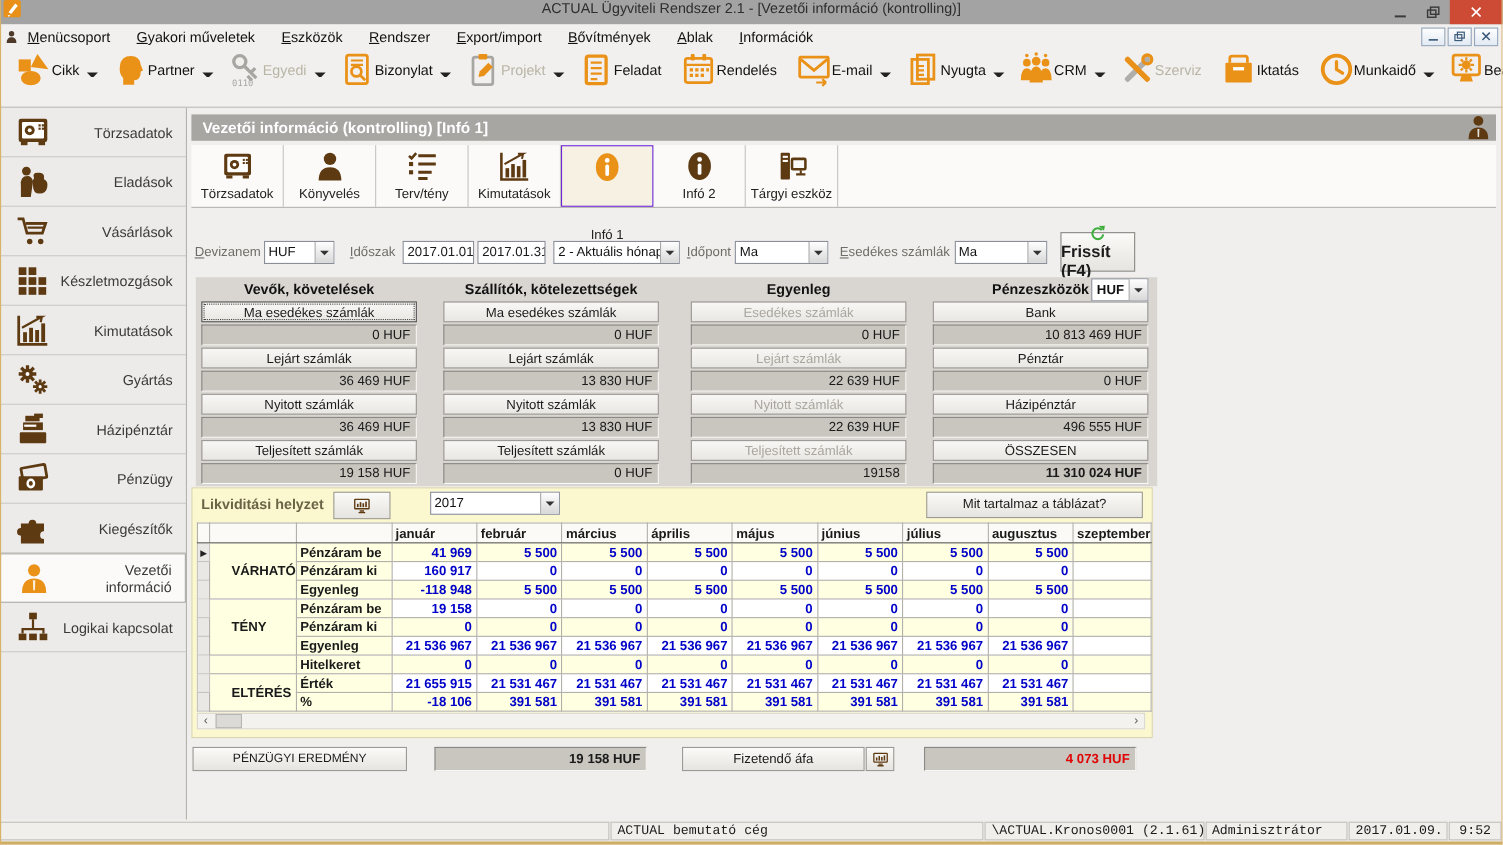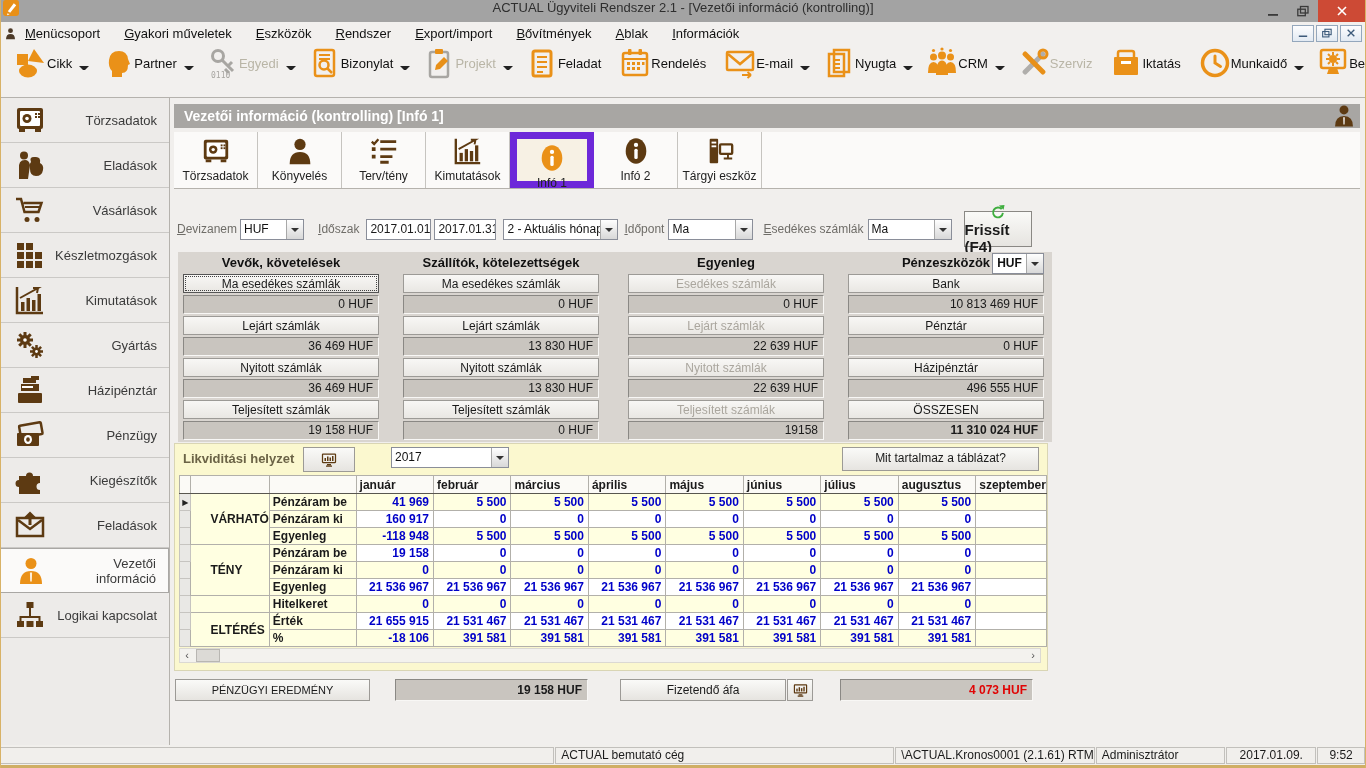--- a/index.html
+++ b/index.html
@@ -56,21 +56,21 @@
                color:#fff;font-weight:bold;font-size:14px;line-height:24px;padding-left:10px;box-sizing:border-box;}
   .corner-person{position:absolute;right:9px;top:3px;width:26px;height:30px;color:#5d3a12;z-index:4;}
 
   .tabbar{position:absolute;left:4px;right:6px;top:34px;height:56px;background:#fbfaf9;
           border-bottom:1px solid #b5b2ad;display:flex;}
   .tab{width:84px;border-right:1px solid #c6c4c0;display:flex;flex-direction:column;align-items:center;
        box-sizing:border-box;padding-top:4px;}
   .tab .icon{width:30px;height:30px;color:#5d3a12;}
   .tab .icon[data-icon="info-orange-icon"]{color:#ea9118;}
   .tab-label{font-size:12px;margin-top:3px;color:#222;}
-  .tab.selected{background:#f7f1e4;border:7px solid #6d28d9;}
+  .tab.selected{background:#f7f1e4;border:1px solid #6d28d9;gap:36px;}
 
   
   .filterbar{position:absolute;left:4px;right:6px;top:112px;height:38px;display:flex;align-items:center;}
   .flabel{font-size:12px;color:#6f6d68;white-space:nowrap;}
   .flabel u{text-decoration:underline;}
   .combo{display:inline-flex;height:21px;border:1px solid #8a8e99;background:#fff;box-sizing:border-box;}
   .combo-text{flex:1;font-size:12px;color:#111;padding:2px 3px 0 3px;white-space:nowrap;overflow:hidden;}
   .combo-btn{width:16px;border-left:1px solid #a8a8a8;background:linear-gradient(#fefefe,#d8d8d8);position:relative;}
   .combo-btn::after{content:'';position:absolute;left:4px;top:8px;border:4px solid transparent;border-top-color:#333;}
   .dfield{height:21px;border:1px solid #8a8e99;background:#fff;box-sizing:border-box;
@@ -131,21 +131,21 @@
          font-size:11px;text-align:center;line-height:21px;box-sizing:border-box;}
   .s-val{position:absolute;height:22px;border:1px solid;border-color:#8a8884 #f8f7f5 #f8f7f5 #8a8884;
          background:#c9c5bf;font-size:12px;font-weight:bold;text-align:right;line-height:20px;
          padding-right:5px;box-sizing:border-box;}
   .s-val.red{color:#e00505;}
   .s-mini{position:absolute;width:26px;height:22px;border:1px solid #9c9a96;
           background:linear-gradient(#fafaf8,#e6e4e0);display:flex;align-items:center;justify-content:center;box-sizing:border-box;}
   .s-mini .icon{width:17px;height:15px;color:#5d3a12;}
 
   
-  .statusbar{height:20px;background:#f1efec;display:flex;align-items:center;}
+  .statusbar{height:20px;background:#f1efec;display:flex;align-items:center;font-family:Liberation Mono, monospace;}
   .sseg{height:17px;border:1px solid #c2c0bc;box-sizing:border-box;margin-right:1px;
         font-size:12px;line-height:15px;padding:0 5px;white-space:nowrap;overflow:hidden;}
   .sseg.center{text-align:center;}
   .edge-bottom{height:3px;background:#cfae64;}
   .edge-left,.edge-right{position:absolute;top:0;bottom:0;width:1px;background:#d8b267;z-index:9;}
   .edge-left{left:0;} .edge-right{right:0;}
 </style>
 </head>
 <body>
 
@@ -519,30 +519,20 @@
           </span>
           <span class="side-label">Pénzügy</span>
         </div>
         <div class="side-item">
           <span class="icon side-icon" data-icon="puzzle-icon">
             <svg viewBox="0 0 32 32" fill="currentColor">
               <path d="M5 12 h7 a3.5 3.5 0 1 1 7 0 h7 v7 a3.5 3.5 0 1 0 0 7 v4 H5 v-7 a3.5 3.5 0 1 1 0 -7 Z"></path>
             </svg>
           </span>
           <span class="side-label">Kiegészítők</span>
-        </div>
-        <div class="side-item">
-          <span class="icon side-icon" data-icon="mail-up-icon">
-            <svg viewBox="0 0 32 32" fill="none" stroke="currentColor" stroke-width="2.5">
-              <rect x="3" y="9" width="26" height="18"></rect>
-              <path d="M4 11 L16 20 L28 11"></path>
-              <path d="M16 16 V5 M11.5 9 L16 4.5 L20.5 9" stroke-width="3"></path>
-            </svg>
-          </span>
-          <span class="side-label">Feladások</span>
         </div>
         <div class="side-item selected">
           <span class="icon side-icon" data-icon="person-info-icon">
             <svg viewBox="0 0 32 32" fill="currentColor">
               <circle cx="16" cy="8.5" r="5.5"></circle>
               <path d="M5 29 Q5 16 16 16 Q27 16 27 29 Z"></path>
               <path d="M14.9 17.5 h2.2 l-0.3 9 h-1.6 Z" fill="#fff" opacity="0.85"></path>
             </svg>
           </span>
           <span class="side-label">Vezetői információ</span>

